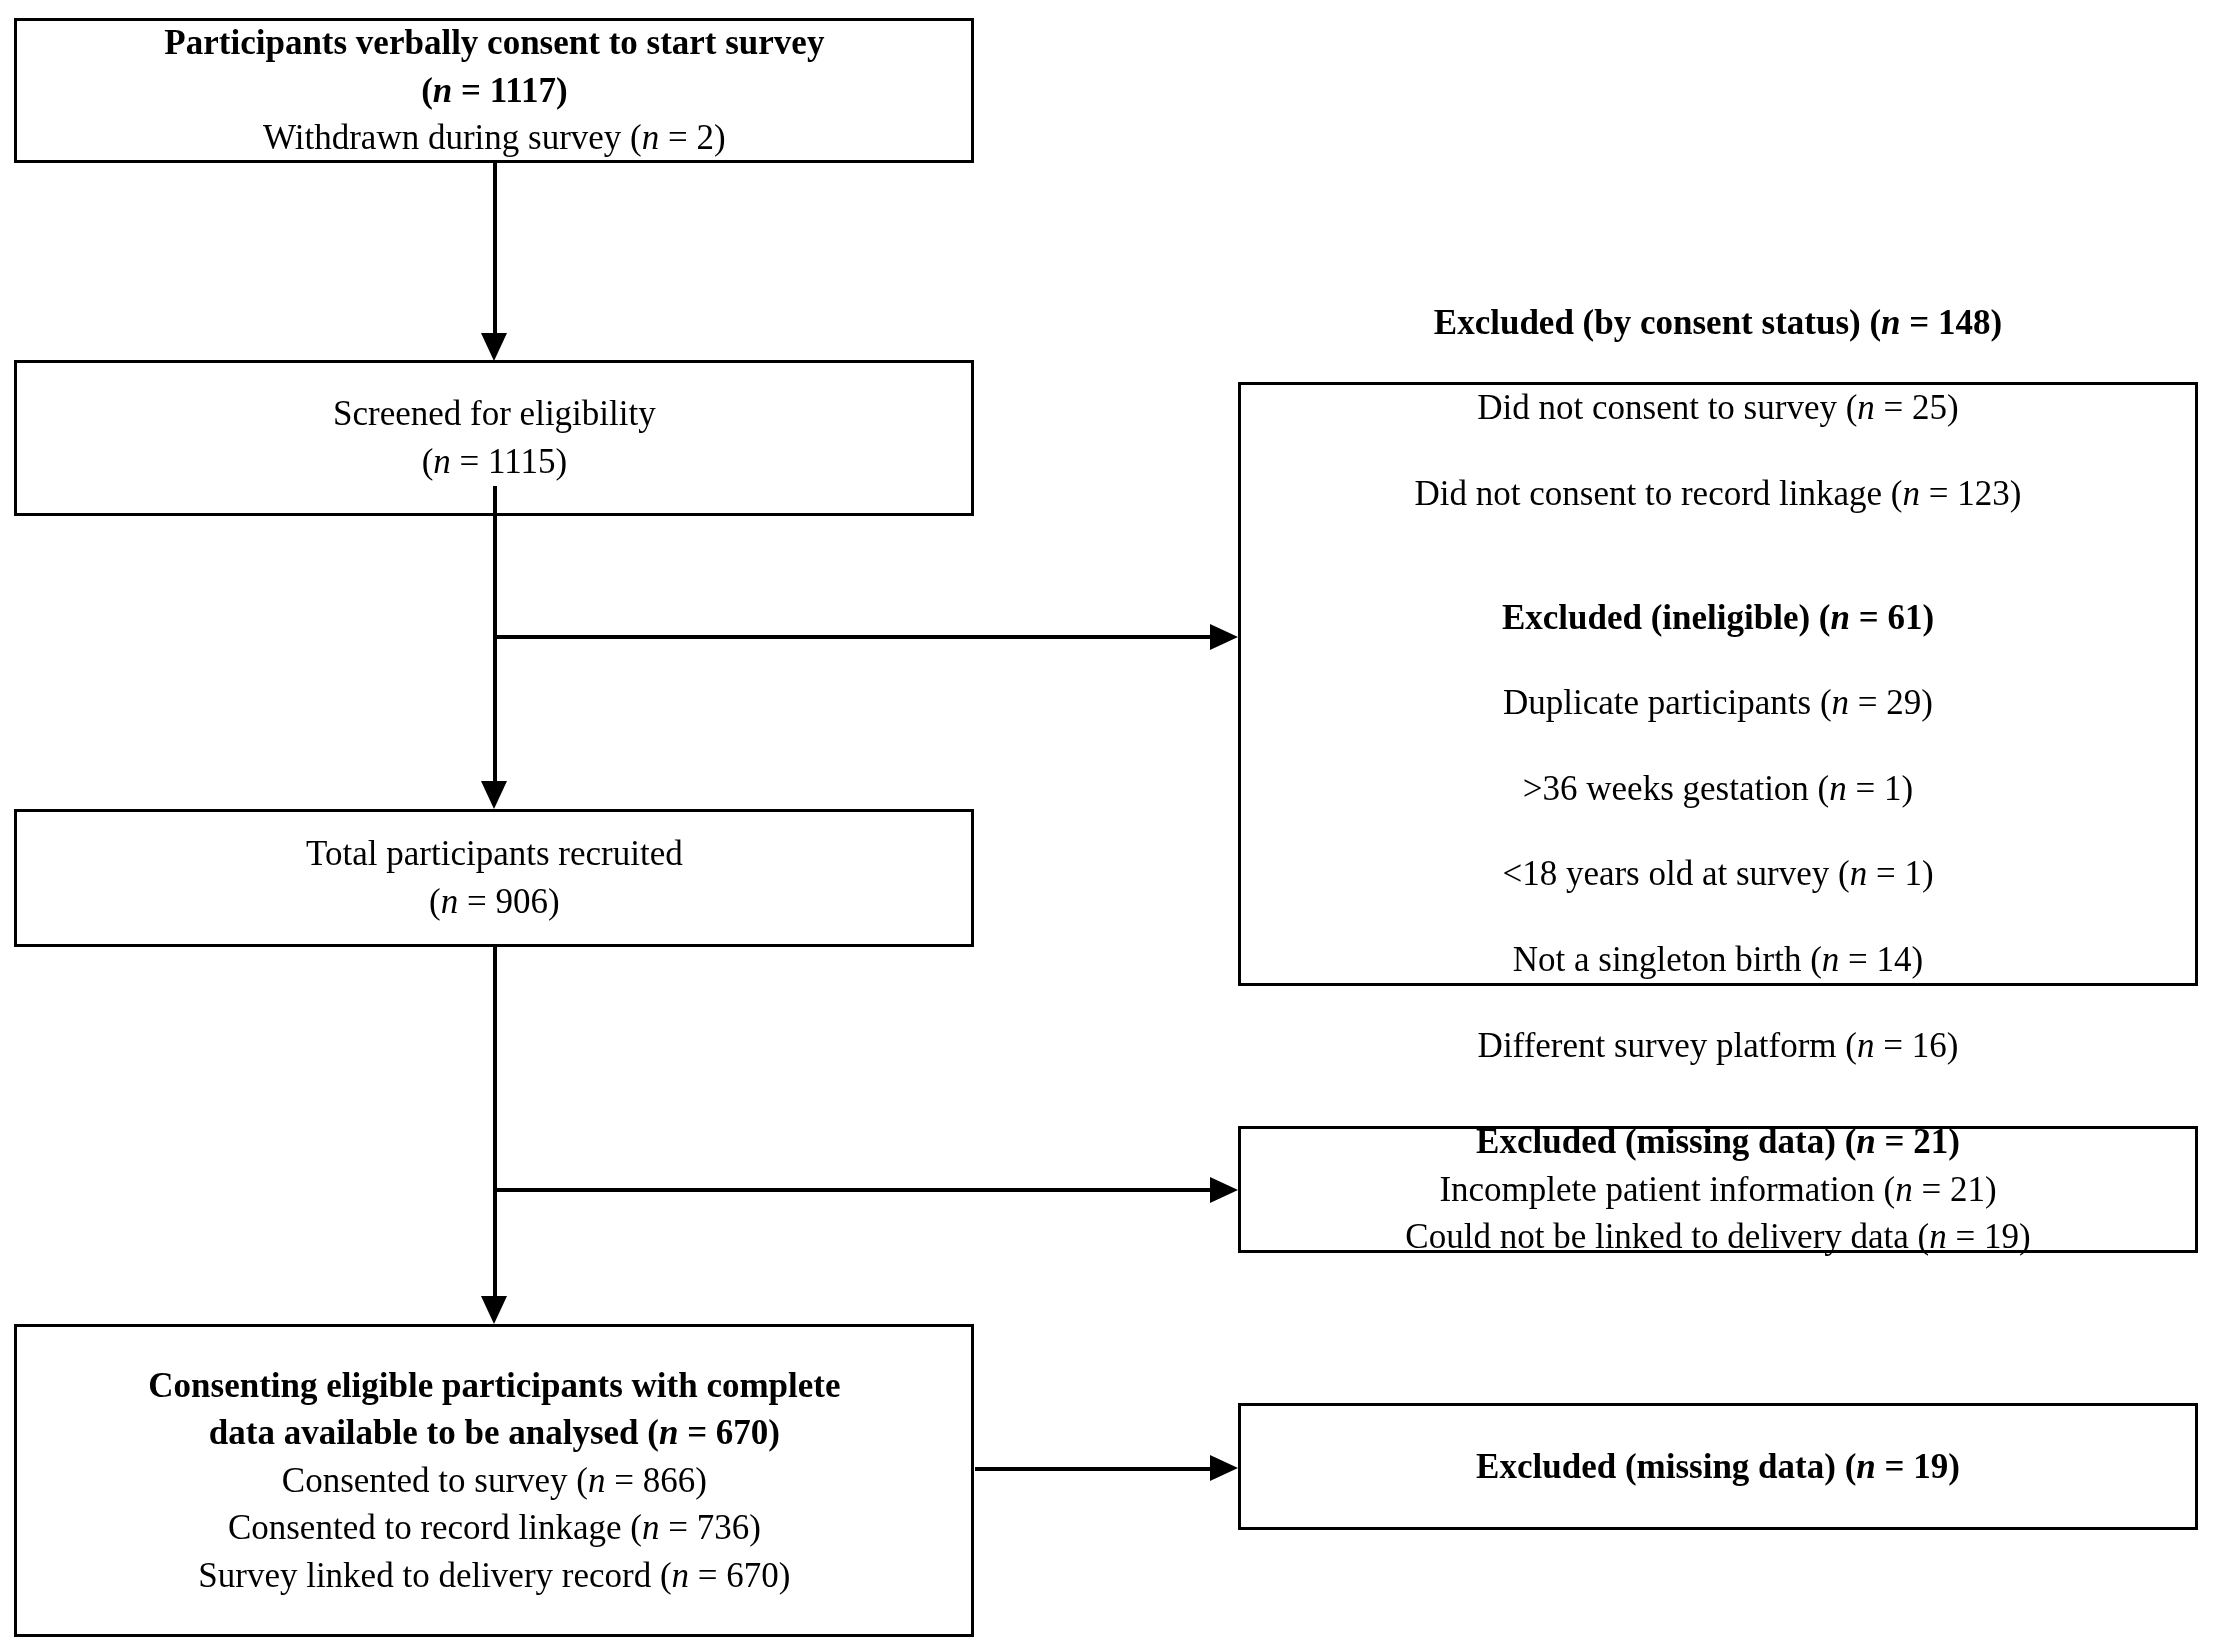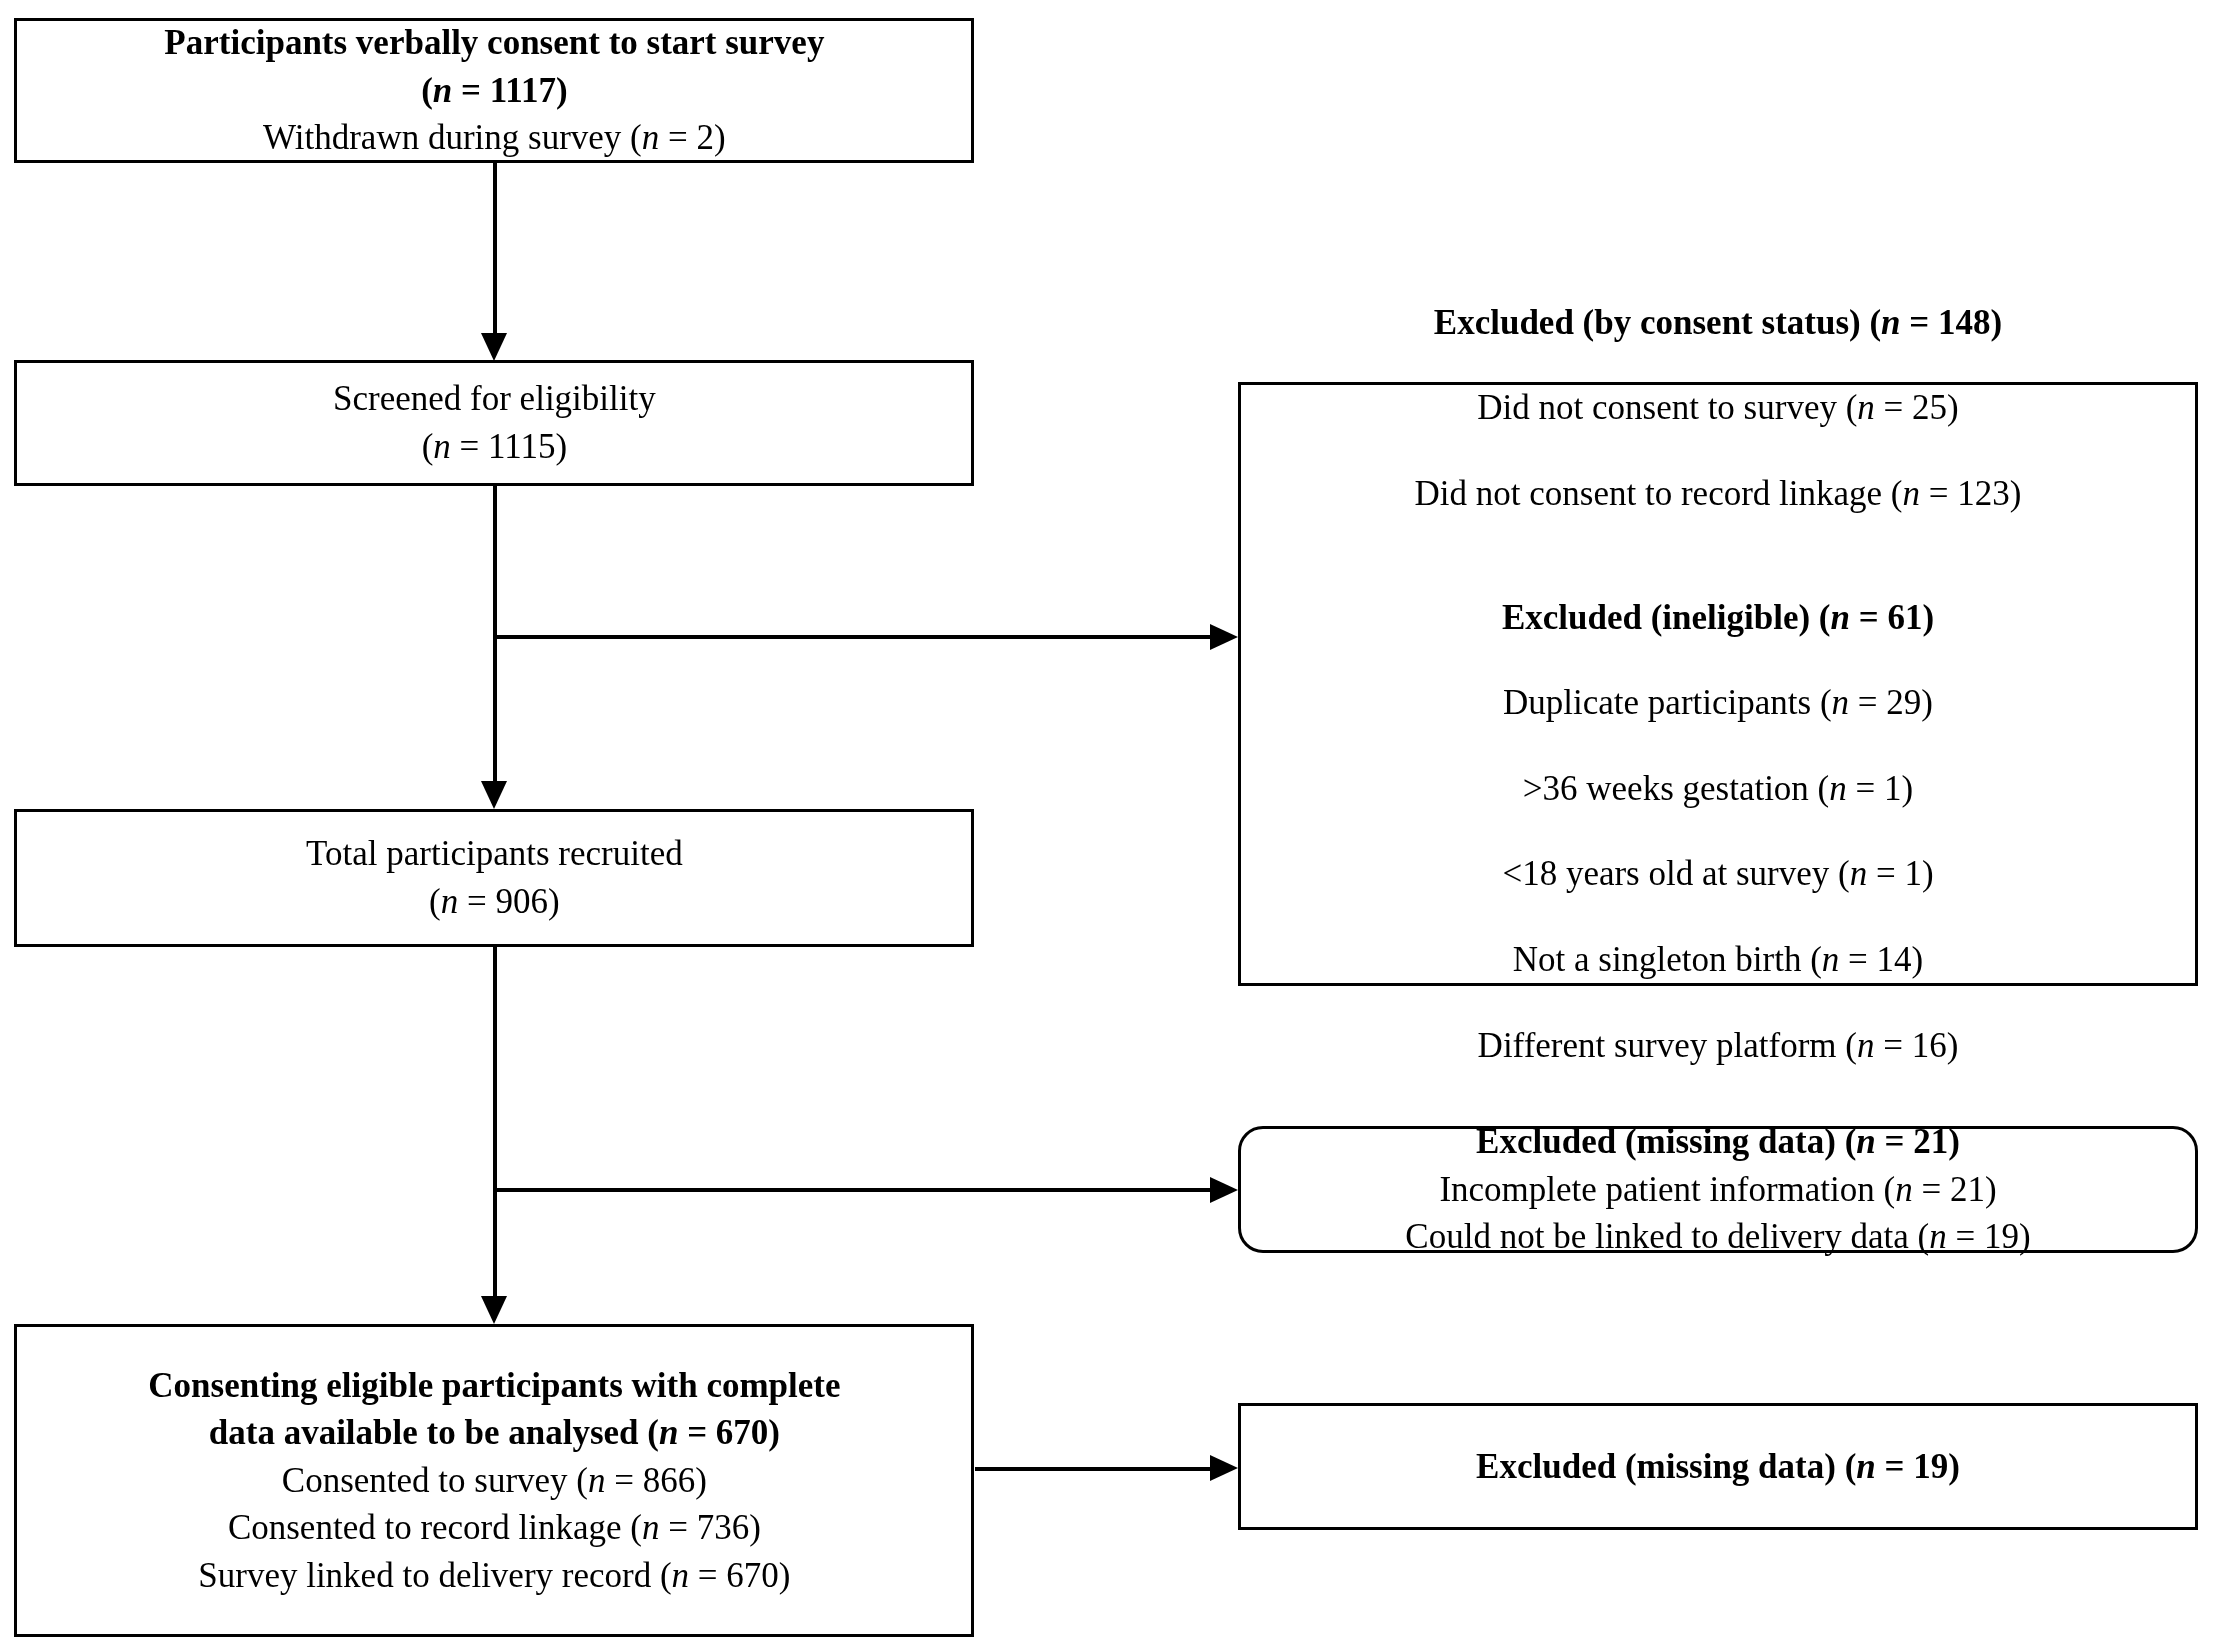--- a/index.html
+++ b/index.html
@@ -70,21 +70,21 @@
 <body>
 
 <div id="flowchart">
 
   <div class="box" style="left:14.4px; top:18px; width:960px; height:145px;">
     <div class="line bold">Participants verbally consent to start survey</div>
     <div class="line bold">(<em class="v">n</em> = 1117)</div>
     <div class="line">Withdrawn during survey (<em class="v">n</em> = 2)</div>
   </div>
 
-  <div class="box" style="left:14.4px; top:360px; width:960px; height:126px;">
+  <div class="box" style="left:14.4px; top:360px; width:960px; height:156px;">
     <div class="line">Screened for eligibility</div>
     <div class="line">(<em class="v">n</em> = 1115)</div>
   </div>
 
   <div class="box" style="left:14.4px; top:809px; width:960px; height:138px;">
     <div class="line">Total participants recruited</div>
     <div class="line">(<em class="v">n</em> = 906)</div>
   </div>
 
   <div class="box" style="left:14.4px; top:1324px; width:960px; height:313px;">
@@ -101,21 +101,21 @@
     <div class="line">Did not consent to record linkage (<em class="v">n</em> = 123)</div>
     <div class="line gap"></div>
     <div class="line bold">Excluded (ineligible) (<em class="v">n</em> = 61)</div>
     <div class="line">Duplicate participants (<em class="v">n</em> = 29)</div>
     <div class="line">&gt;36 weeks gestation (<em class="v">n</em> = 1)</div>
     <div class="line">&lt;18 years old at survey (<em class="v">n</em> = 1)</div>
     <div class="line">Not a singleton birth (<em class="v">n</em> = 14)</div>
     <div class="line">Different survey platform (<em class="v">n</em> = 16)</div>
   </div>
 
-  <div class="box" style="left:1238px; top:1126px; width:960px; height:127px;border-radius:25px;">
+  <div class="box" style="left:1238px; top:1126px; width:960px; height:127px;">
     <div class="line bold">Excluded (missing data) (<em class="v">n</em> = 21)</div>
     <div class="line">Incomplete patient information (<em class="v">n</em> = 21)</div>
     <div class="line">Could not be linked to delivery data (<em class="v">n</em> = 19)</div>
   </div>
 
   <div class="box" style="left:1238px; top:1403px; width:960px; height:127px;">
     <div class="line bold">Excluded (missing data) (<em class="v">n</em> = 19)</div>
   </div>
 
   <div class="vline" style="left:493px; top:163px; height:170px;"></div>

